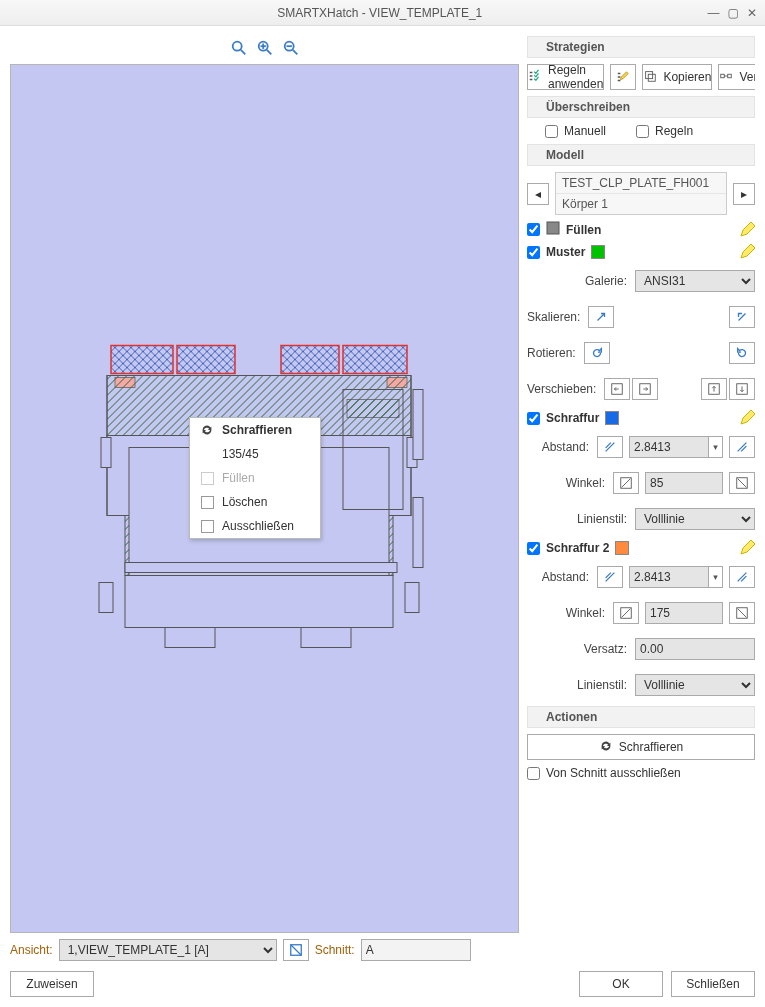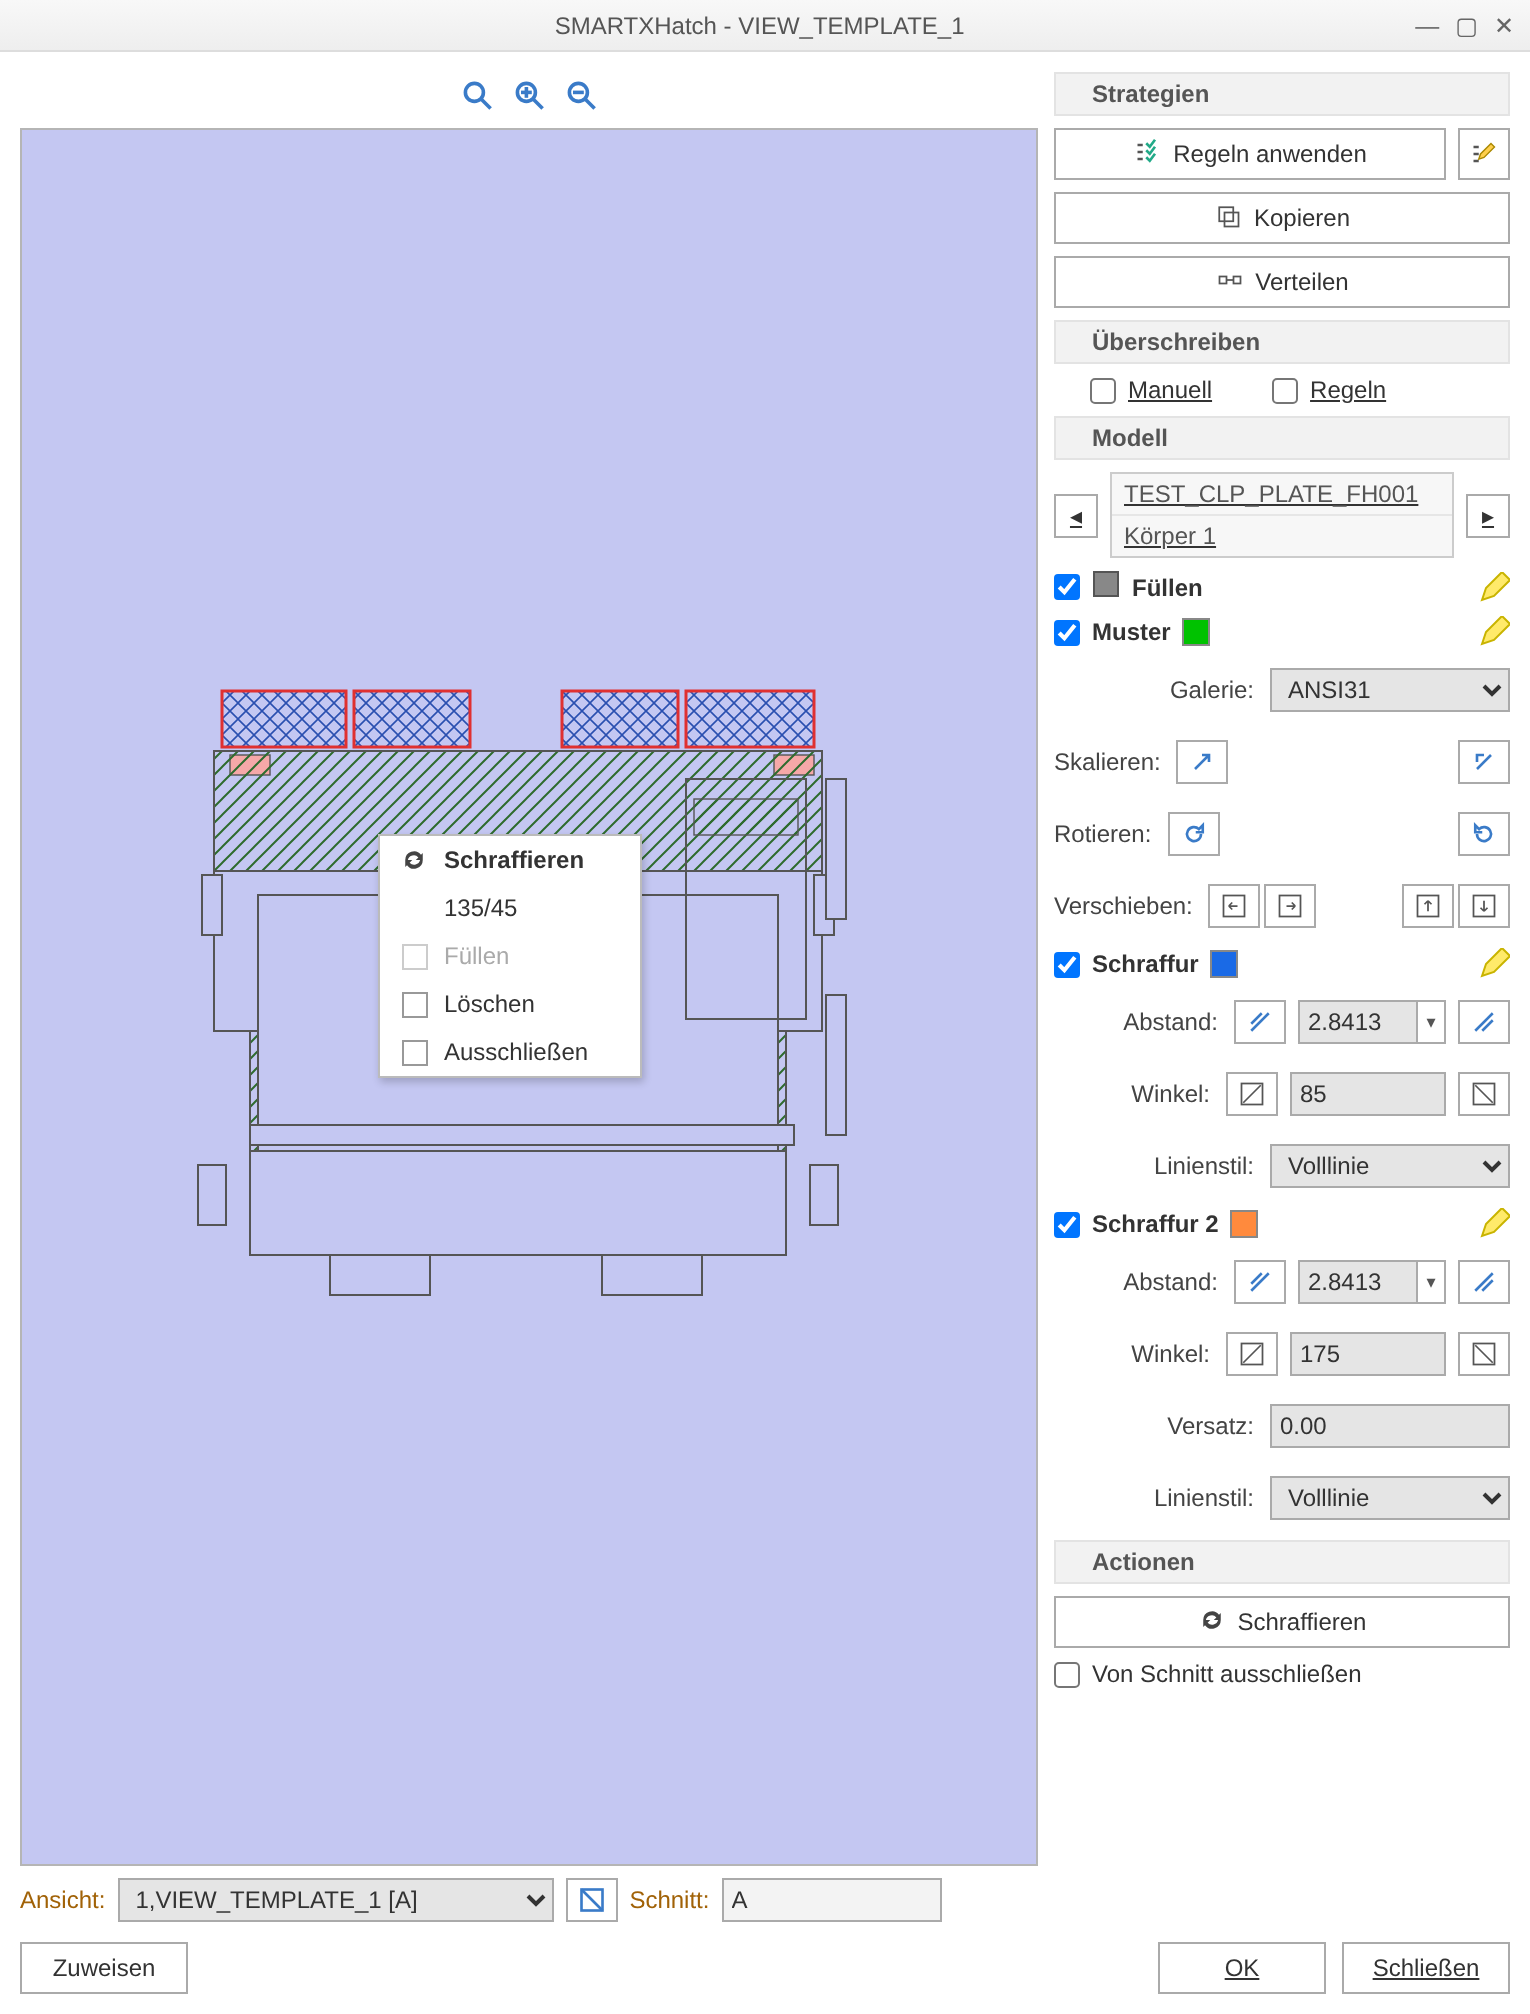--- a/index.html
+++ b/index.html
@@ -23,41 +23,41 @@
   .ctxmenu .mi.greyed { color:#aaa; }
   .cbmini { width:13px; height:13px; border:1px solid #999; background:#fff; }
   .belowcanvas { display:flex; align-items:center; gap:6px; margin-top:6px; }
   .lbl { color:#a16207; }
   select, input[type="text"] { border:1px solid #aaa; background:#e5e5e5; padding:2px 4px; height:22px; color:#333; }
   select { padding-right: 14px; }
   .selwide { width:218px; }
   .section-hdr { background:#f2f2f2; border:1px solid #e3e3e3; padding:3px 18px; font-weight:600; color:#555; }
   .btn { background:#fff; border:1px solid #aaa; height:26px; display:flex; align-items:center; justify-content:center; gap:6px; cursor:default; }
   .btn.wide { width:100%; }
-  .row { display:flex; align-items:center; gap:6px;text-decoration:underline; }
+  .row { display:flex; align-items:center; gap:6px; }
   .row-sb { display:flex; align-items:center; justify-content:space-between; }
   .ck { display:flex; align-items:center; gap:6px; }
   input[type="checkbox"] { margin:0; width:13px; height:13px; }
   .swatch { width:14px; height:14px; border:1px solid #888; display:inline-block; }
   .editpen { width:16px; height:16px; }
   .proprow { display:flex; align-items:center; justify-content:flex-end; gap:6px; margin:4px 0; }
   .proprow .plabel { flex:0 0 auto; text-align:right; margin-right:2px; color:#444; }
   .iconbtn { width:26px; height:22px; border:1px solid #aaa; background:#fff; display:inline-flex; align-items:center; justify-content:center; }
-  .numinp { width:60px; }
+  .numinp { width:80px; }
   .dropbtn { width:14px; height:22px; border:1px solid #aaa; border-left:none; background:#fff; display:inline-flex; align-items:center; justify-content:center; font-size:9px; color:#555; }
   .combo { display:flex; }
   .seledit { width:120px; }
   .navbtn { width:22px; height:22px; border:1px solid #aaa; background:#fff; display:flex; align-items:center; justify-content:center; }
   .modelmid { flex:1; display:flex; flex-direction:column; border:1px solid #ccc; }
   .modelmid div { padding:3px 6px; border-bottom:1px solid #e6e6e6; background:#f7f7f7; color:#555; }
   .modelmid div:last-child { border-bottom:none; }
   .footer { display:flex; justify-content:space-between; align-items:center; margin-top:10px; }
   .footer .btn { width:84px; height:26px; }
   .hatch-icon svg { width:14px; height:14px; }
-  .stackbtns { display:flex; flex-direction:column; gap:6px; }
+  .stackbtns { display:flex; flex-direction:row; gap:6px; }
   .strat-row { display:flex; gap:6px; }
   .strat-row .btn { flex:1; }
   .dd-arrow::after { content:"▾"; font-size:9px; color:#555; }
   .shift-icons { display:flex; gap:2px; }
 </style>
 </head>
 <body>
 
 <div class="titlebar">
   <span style="width:60px"></span>

